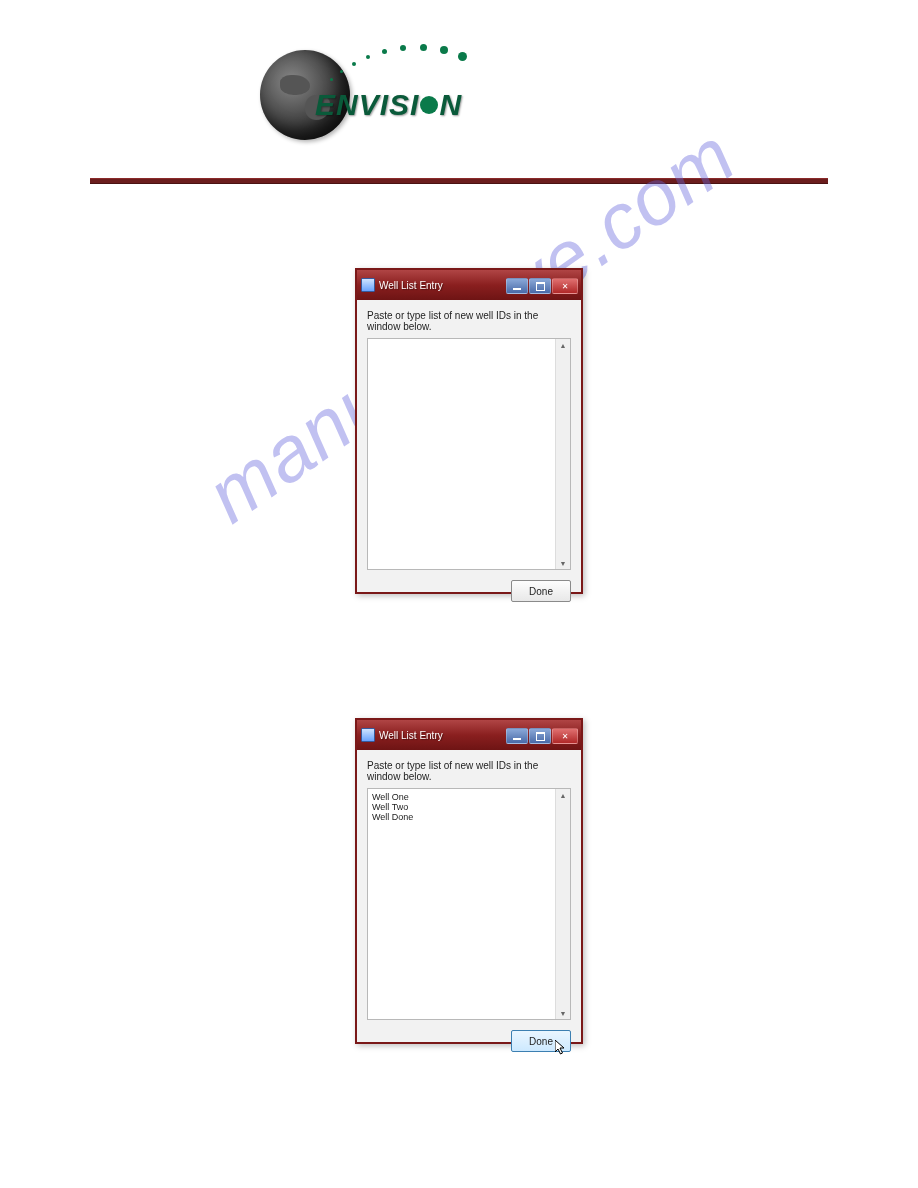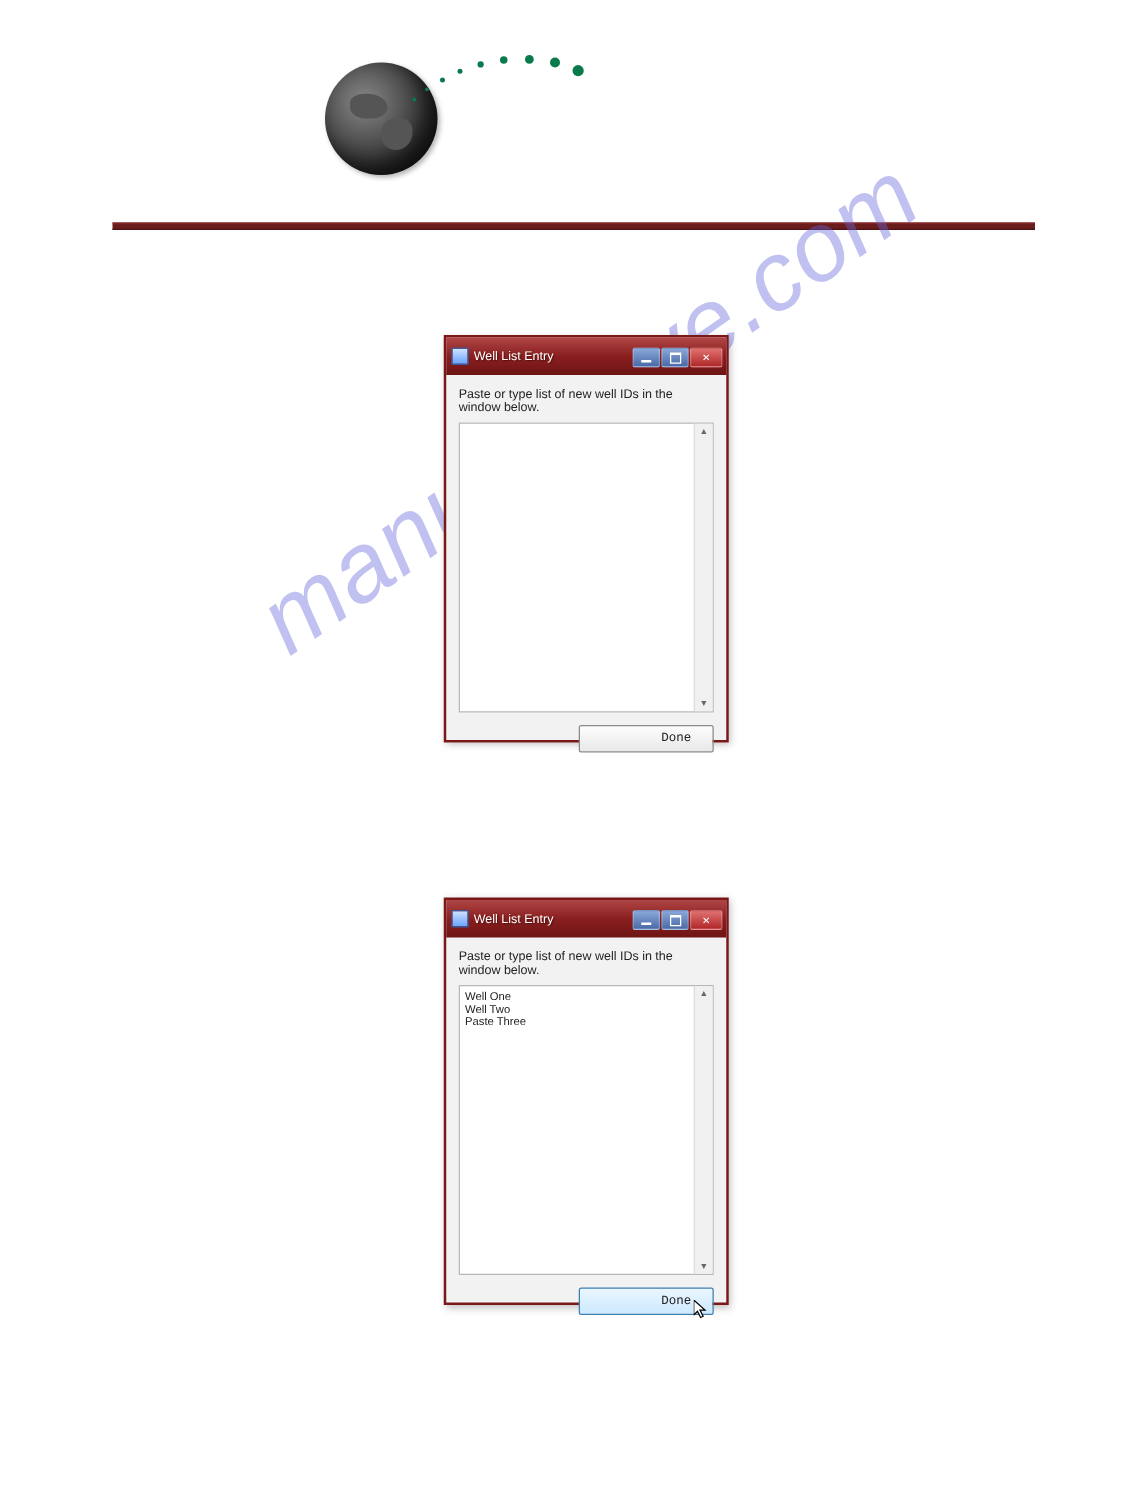--- a/index.html
+++ b/index.html
@@ -208,29 +208,28 @@
 
   .done-row {
     display: flex;
     justify-content: flex-end;
     margin-top: 10px;
   }
   .done-btn {
     width: 58px;
     height: 20px;
     font-size: 10px;
-    font-family: Liberation Mono, monospace;
+    font-family: Liberation Sans, sans-serif;
     background: linear-gradient(to bottom, #fdfdfd, #e8e8e8);
     border: 1px solid #8a8a8a;
     border-radius: 2px;
     display: flex;
     align-items: center;
     justify-content: center;
     color: #222;
-    padding-left: 48px;
   }
   .done-btn.hovered {
     background: linear-gradient(to bottom, #eaf6ff, #cde9ff);
     border: 1px solid #3c7fb1;
   }
   .cursor-arrow {
     position: absolute;
     width: 12px;
     height: 16px;
     pointer-events: none;
@@ -262,20 +261,23 @@
       <span class="dot" style="left:0px; top:38px; width:3px; height:3px;"></span>
       <span class="dot" style="left:10px; top:30px; width:3px; height:3px;"></span>
       <span class="dot" style="left:22px; top:22px; width:4px; height:4px;"></span>
       <span class="dot" style="left:36px; top:15px; width:4px; height:4px;"></span>
       <span class="dot" style="left:52px; top:9px; width:5px; height:5px;"></span>
       <span class="dot" style="left:70px; top:5px; width:6px; height:6px;"></span>
       <span class="dot" style="left:90px; top:4px; width:7px; height:7px;"></span>
       <span class="dot" style="left:110px; top:6px; width:8px; height:8px;"></span>
       <span class="dot" style="left:128px; top:12px; width:9px; height:9px;"></span>
     </div>
+    <div class="logo-text">
+      <span>ENVISI</span><span class="o-dot"></span><span>N</span>
+    </div>
   </div>
 
   <div class="hr-bar"></div>
 
   <div class="watermark">manualshive.com</div>
 
   <div class="dialog d1">
     <div class="titlebar">
       <div class="app-icon"></div>
       <div class="title-text">Well List Entry</div>
@@ -320,21 +322,21 @@
         <div class="win-btn close">
             <span class="win-close-glyph"></span>
           </div>
       </div>
     </div>
     <div class="dialog-body">
       <div class="instruction">Paste or type list of new well IDs in the window below.</div>
       <div class="textarea-wrap">
         <div class="textarea-content">Well One
 Well Two
-Paste Three</div>
+Well Done</div>
         <div class="scrollbar">
           <div class="scroll-arrow up">▲</div>
           <div class="scroll-arrow down">▼</div>
         </div>
       </div>
       <div class="done-row" style="position:relative;">
         <div class="done-btn hovered">Done</div>
         <svg class="cursor-arrow" style="left:188px; top:10px;" viewBox="0 0 12 16">
           <path d="M0,0 L0,12 L3,9 L5.5,14 L7.5,13 L5,8 L9,8 Z" fill="#fff" stroke="#000" stroke-width="1"></path>
         </svg>

